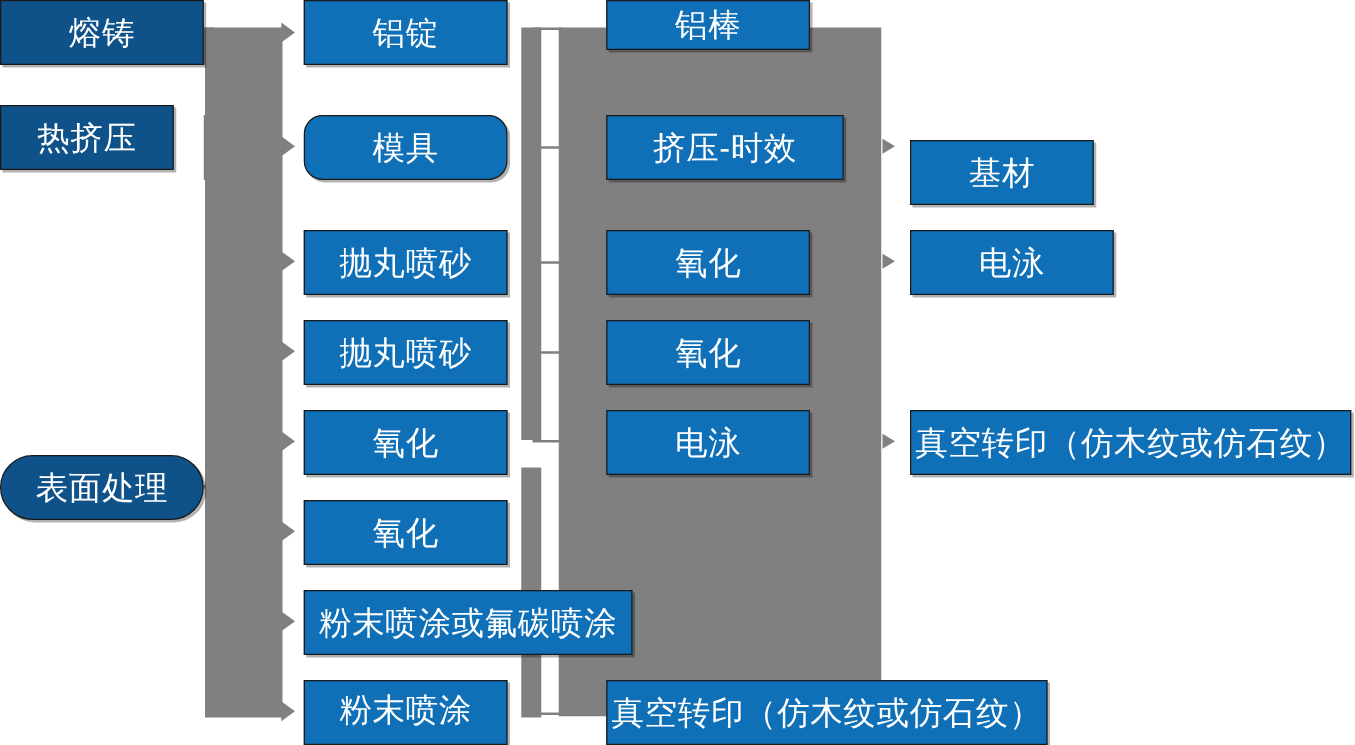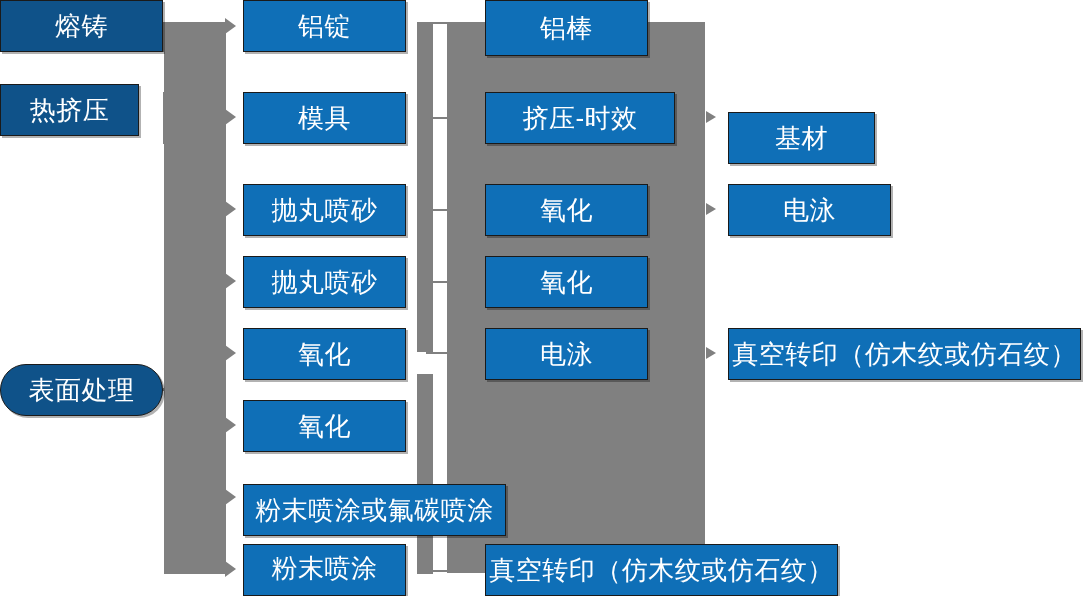--- a/index.html
+++ b/index.html
@@ -82,43 +82,43 @@
   <div class="node dark" style="left:0px;top:84px;width:139px;height:52px;">
     <span class="lbl">热挤压</span>
   </div>
   <div class="node dark" style="left:0px;top:364px;width:163px;height:52px;border-radius:26px;">
     <span class="lbl">表面处理</span>
   </div>
 
   <div class="node mid" style="left:243px;top:0px;width:163px;height:52px;text-align:center;">
     <span class="lbl">铝锭</span>
   </div>
-  <div class="node mid" style="left:243px;top:92px;width:163px;height:52px;">
+  <div class="node mid" style="left:243px;top:92px;width:163px;height:52px;border-radius:15px;">
     <span class="lbl">模具</span>
   </div>
   <div class="node mid" style="left:243px;top:184px;width:163px;height:52px;">
     <span class="lbl">抛丸喷砂</span>
   </div>
   <div class="node mid" style="left:243px;top:256px;width:163px;height:52px;">
     <span class="lbl">抛丸喷砂</span>
   </div>
   <div class="node mid" style="left:243px;top:328px;width:163px;height:52px;">
     <span class="lbl">氧化</span>
   </div>
   <div class="node mid" style="left:243px;top:400px;width:163px;height:52px;">
     <span class="lbl">氧化</span>
   </div>
-  <div class="node mid" style="left:243px;top:472px;width:263px;height:52px;margin-top:12px;">
+  <div class="node mid" style="left:243px;top:472px;width:263px;height:52px;">
     <span class="lbl">粉末喷涂或氟碳喷涂</span>
   </div>
   <div class="node mid" style="left:243px;top:544px;width:163px;height:52px;font-family:Liberation Mono, monospace;">
     <span class="lbl">粉末喷涂</span>
   </div>
 
-  <div class="node mid" style="left:485px;top:0px;width:163px;height:56px;">
+  <div class="node mid" style="left:485px;top:0px;width:163px;height:40px;">
     <span class="lbl">铝棒</span>
   </div>
   <div class="node mid" style="left:485px;top:92px;width:190px;height:52px;">
     <span class="lbl">挤压-时效</span>
   </div>
   <div class="node mid" style="left:485px;top:184px;width:163px;height:52px;">
     <span class="lbl">氧化</span>
   </div>
   <div class="node mid" style="left:485px;top:256px;width:163px;height:52px;">
     <span class="lbl">氧化</span>

